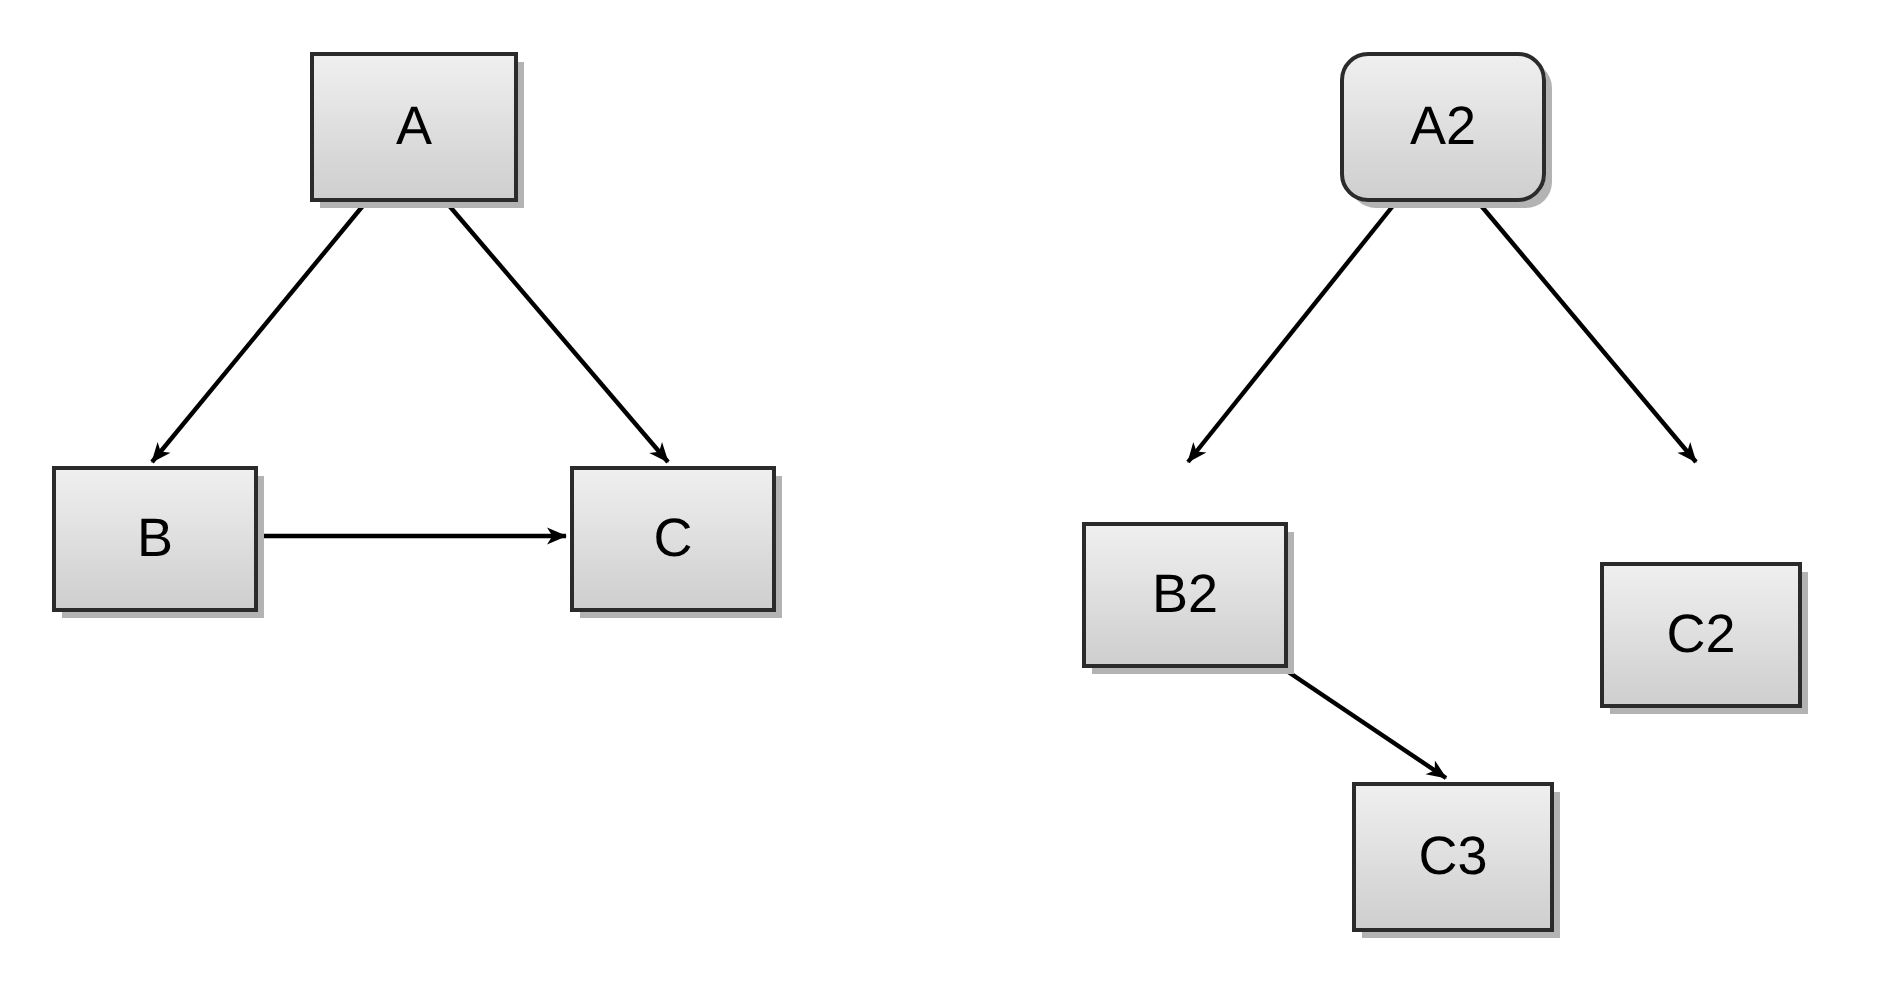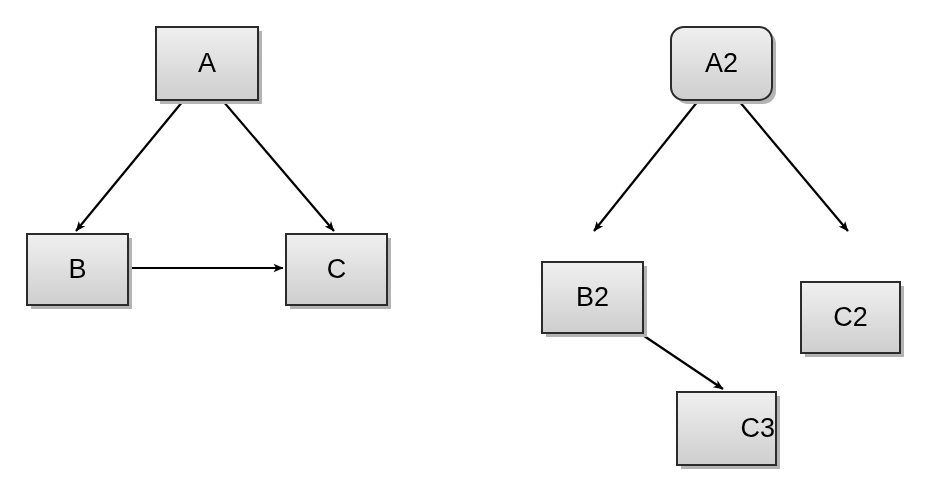--- a/index.html
+++ b/index.html
@@ -82,18 +82,18 @@
       </div>
       <div class="node" style="left: 670px; top: 26px; width: 103px; height: 75px; border-radius: 14px;">
         <span class="node-label">A2</span>
       </div>
       <div class="node" style="left: 541px; top: 233px; width: 103px; height: 73px; margin-top: 28px;">
         <span class="node-label">B2</span>
       </div>
       <div class="node" style="left: 800px; top: 233px; width: 101px; height: 73px; margin-top: 48px;">
         <span class="node-label">C2</span>
       </div>
-      <div class="node" style="left: 676px; top: 391px; width: 101px; height: 75px; justify-content: flex-end;">
+      <div class="node" style="left: 676px; top: 391px; width: 101px; height: 75px;">
         <span class="node-label">C3</span>
       </div>
     </div>
 
 </div>
 
 </body></html>

